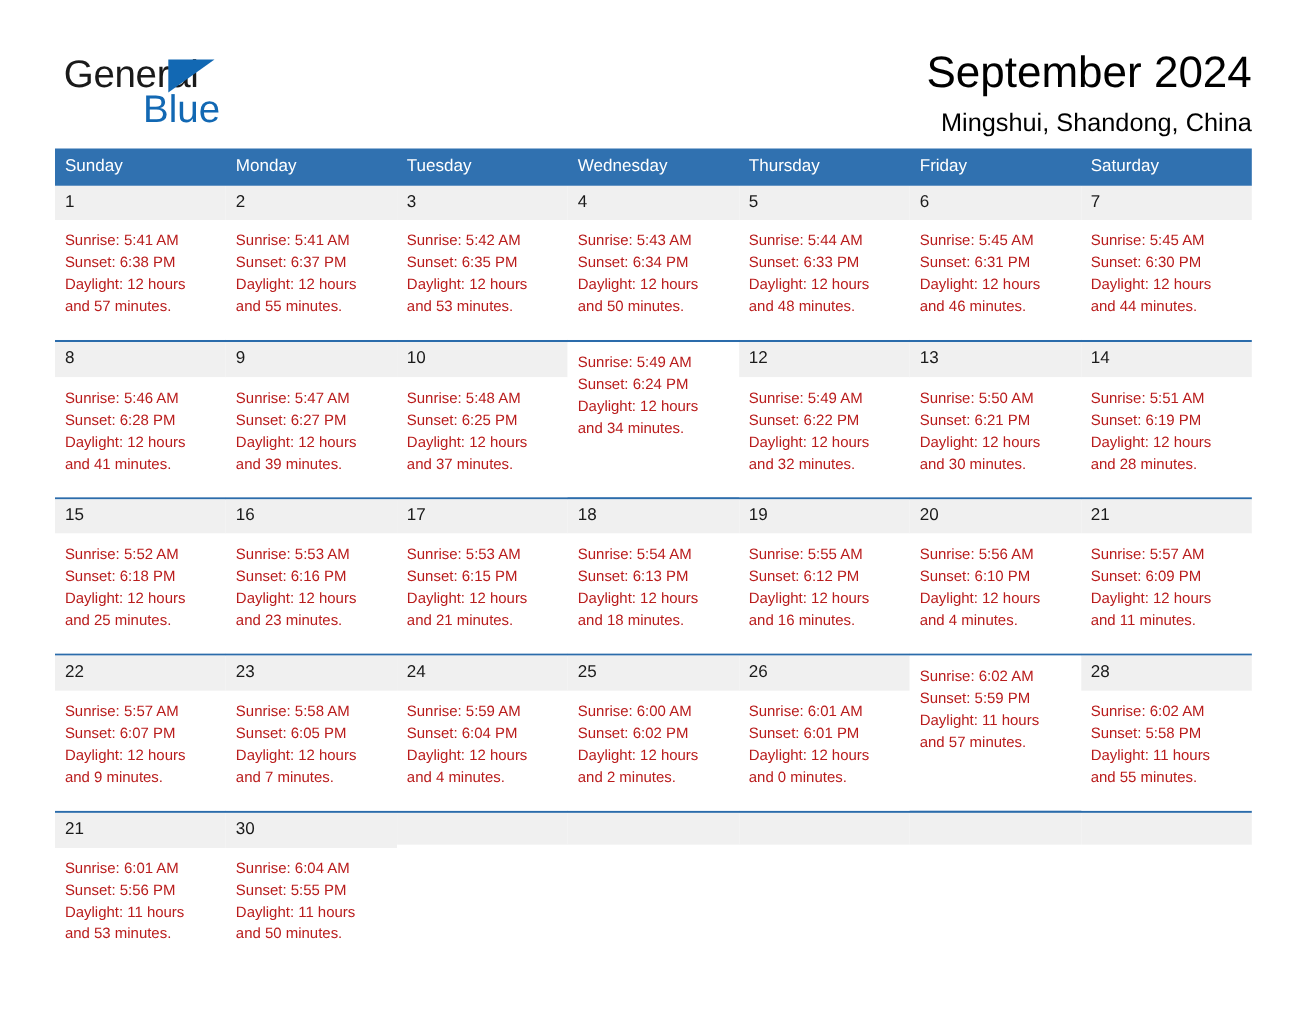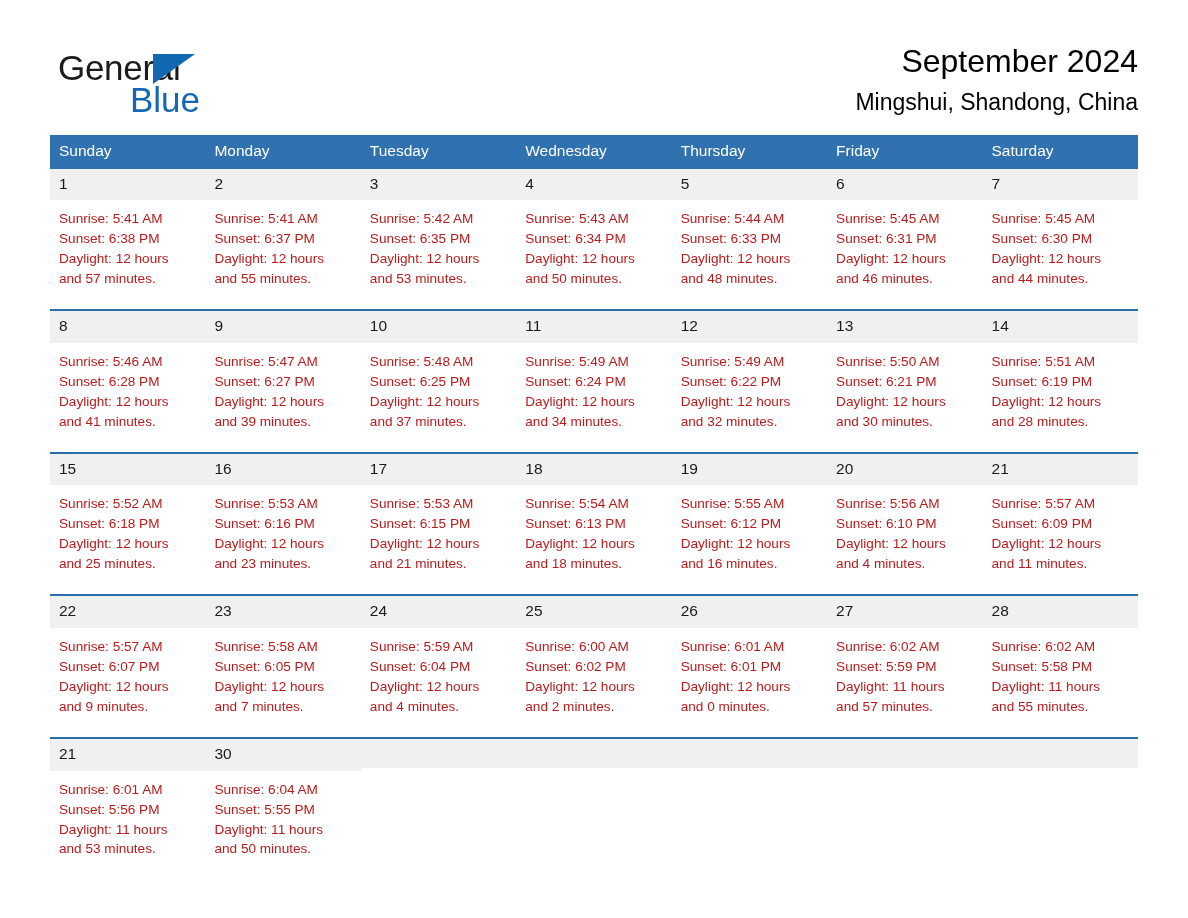--- a/index.html
+++ b/index.html
@@ -64,21 +64,21 @@
     color: #1268b3;
     font-weight: 400;
     line-height: 1;
   }
 
   .titleblock {
     text-align: right;
     padding-top: 2px;
   }
   .month-title {
-    font-size: 32px;
+    font-size: 40px;
     font-weight: 400;
     line-height: 1.12;
     color: #000;
     white-space: nowrap;
   }
   .location {
     font-size: 23px;
     font-weight: 400;
     line-height: 1.25;
     margin-top: 8px;
@@ -261,21 +261,20 @@
           <div class="day-cell">
             <div class="day-num">10</div>
             <div class="day-body">
               <div class="day-line">Sunrise: 5:48 AM</div>
               <div class="day-line">Sunset: 6:25 PM</div>
               <div class="day-line">Daylight: 12 hours</div>
               <div class="day-line">and 37 minutes.</div>
             </div>
           </div>
           <div class="day-cell">
-            <div class="day-num">11</div>
             <div class="day-body">
               <div class="day-line">Sunrise: 5:49 AM</div>
               <div class="day-line">Sunset: 6:24 PM</div>
               <div class="day-line">Daylight: 12 hours</div>
               <div class="day-line">and 34 minutes.</div>
             </div>
           </div>
           <div class="day-cell">
             <div class="day-num">12</div>
             <div class="day-body">
@@ -409,21 +408,20 @@
           <div class="day-cell">
             <div class="day-num">26</div>
             <div class="day-body">
               <div class="day-line">Sunrise: 6:01 AM</div>
               <div class="day-line">Sunset: 6:01 PM</div>
               <div class="day-line">Daylight: 12 hours</div>
               <div class="day-line">and 0 minutes.</div>
             </div>
           </div>
           <div class="day-cell">
-            <div class="day-num">27</div>
             <div class="day-body">
               <div class="day-line">Sunrise: 6:02 AM</div>
               <div class="day-line">Sunset: 5:59 PM</div>
               <div class="day-line">Daylight: 11 hours</div>
               <div class="day-line">and 57 minutes.</div>
             </div>
           </div>
           <div class="day-cell">
             <div class="day-num">28</div>
             <div class="day-body">

